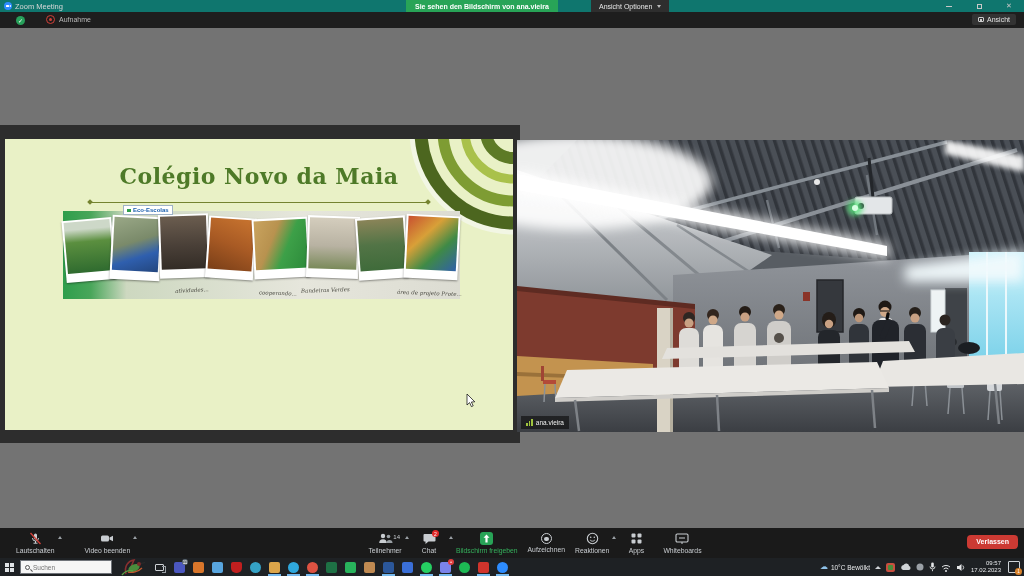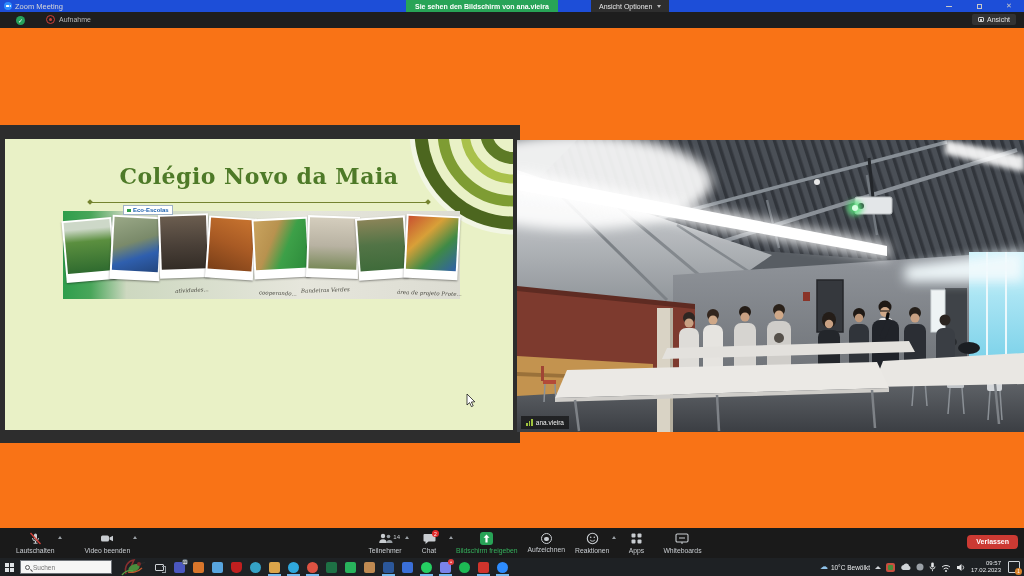--- a/index.html
+++ b/index.html
@@ -1,19 +1,19 @@
 <!DOCTYPE html>
 <html><head>
 <meta charset="utf-8">
 <style>
 *{margin:0;padding:0;box-sizing:border-box}
 html,body{width:1024px;height:576px;overflow:hidden}
 body{position:relative;background:#000;font-family:"Liberation Sans",sans-serif;color:#ddd}
 
-.titlebar{position:absolute;left:0;top:0;width:1024px;height:12px;background:#1d4ed8;z-index:40}
+.titlebar{position:absolute;left:0;top:0;width:1024px;height:12px;background:#0f766e;z-index:40}
 .tb-left{position:absolute;left:4px;top:0;height:12px;display:flex;align-items:center;gap:3px}
 .zoom-logo{width:8px;height:8px;border-radius:50%;background:#2d8cff;position:relative}
 .zoom-logo::after{content:"";position:absolute;left:2px;top:3px;width:3px;height:2.4px;background:#fff;border-radius:.5px}
 .zoom-logo::before{content:"";position:absolute;left:5.2px;top:3.2px;border-top:1px solid transparent;border-bottom:1px solid transparent;border-right:2px solid #fff}
 .tb-title{font-size:7.5px;color:#d8d8d8}
 .share-banner{position:absolute;left:406px;top:0;height:12px;background:#28a457;display:flex;align-items:center;padding:0 9px;font-size:7px;font-weight:bold;color:#fff;white-space:nowrap}
 .view-options{position:absolute;left:591px;top:0;height:12px;background:#2e2e2e;display:flex;align-items:center;gap:5px;padding:0 8px;font-size:7px;color:#e8e8e8;cursor:default;white-space:nowrap}
 .chev-dn{width:0;height:0;border-left:2.5px solid transparent;border-right:2.5px solid transparent;border-top:3px solid #bbb}
 .win-ctrls{position:absolute;right:0;top:0;height:12px;display:flex}
 .wc{width:30px;height:12px;display:flex;align-items:center;justify-content:center}
@@ -24,21 +24,21 @@
 .menubar{position:absolute;left:0;top:12px;width:1024px;height:16px;background:#1e1e1e;z-index:39}
 .shield{position:absolute;left:16px;top:3.5px;width:9px;height:9px;border-radius:50%;background:#27a05a;display:flex;align-items:center;justify-content:center;font-size:6px;color:#fff}
 .rec-wrap{position:absolute;left:46px;top:3px;display:flex;align-items:center;gap:4px}
 .rec-dot{width:9px;height:9px;border-radius:50%;border:1.5px solid #d04038;display:flex;align-items:center;justify-content:center}
 .rec-dot i{width:3.5px;height:3.5px;border-radius:50%;background:#d04038}
 .rec-lbl{font-size:7px;color:#b9b9b9}
 .view-btn{position:absolute;right:8px;top:2px;height:11px;background:#333;border-radius:2px;display:flex;align-items:center;gap:3px;padding:0 6px;font-size:7px;color:#e4e4e4}
 .view-ic{width:6px;height:5px;border:1px solid #ccc;border-radius:1px;position:relative}
 .view-ic::after{content:"";position:absolute;left:1px;top:1px;width:1.5px;height:1.5px;background:#ccc}
 
-.content{position:absolute;left:0;top:28px;width:1024px;height:500px;background:#f97316}
+.content{position:absolute;left:0;top:28px;width:1024px;height:500px;background:#737373}
 .share-strip{position:absolute;left:0;top:97px;width:520px;height:318px;background:#2d2d2d}
 
 .slide{position:absolute;left:5px;top:111px;width:508px;height:291px;background:#e9f1c6;overflow:hidden}
 .slide-title{position:absolute;left:0;top:24px;width:100%;text-align:center;font-family:"DejaVu Serif","Liberation Serif",serif;font-weight:bold;font-size:22px;color:#4e7a28;letter-spacing:.5px}
 .title-rule{position:absolute;left:86px;top:63px;width:336px;height:1px;background:#74832f}
 .title-rule::before,.title-rule::after{content:"";position:absolute;top:-2px;width:4px;height:4px;background:#74832f;transform:rotate(45deg)}
 .title-rule::before{left:-3px}.title-rule::after{right:-3px}
 .photo-strip{position:absolute;left:58px;top:72px;width:397px;height:88px;background:linear-gradient(90deg,#2f9e4b 0%,#49a65a 7%,#cdd8c0 16%,#e6e6dc 60%,#dcdcd2 100%)}
 .ph{position:absolute;background:#fff;box-shadow:0 1px 2px rgba(0,0,0,.4);padding:2px 2px 9px 2px}
 .ph .im{width:100%;height:100%}

